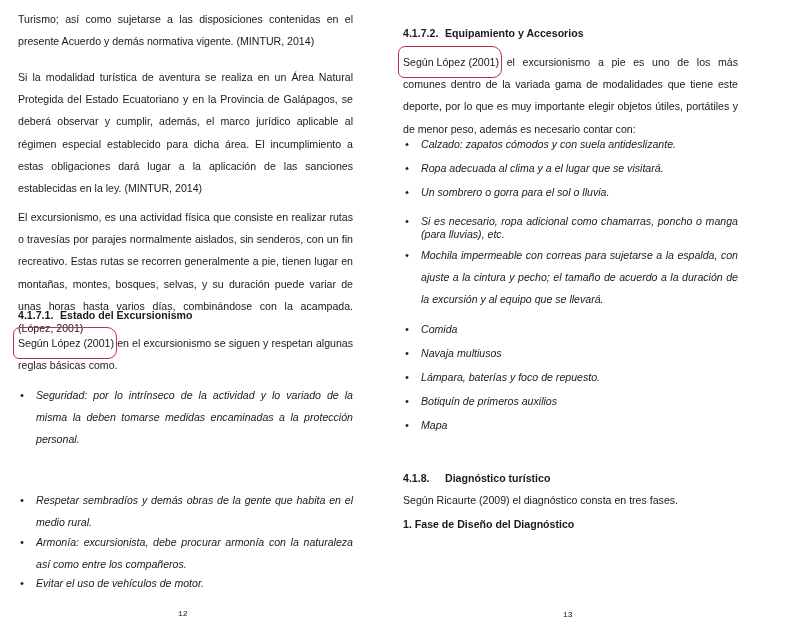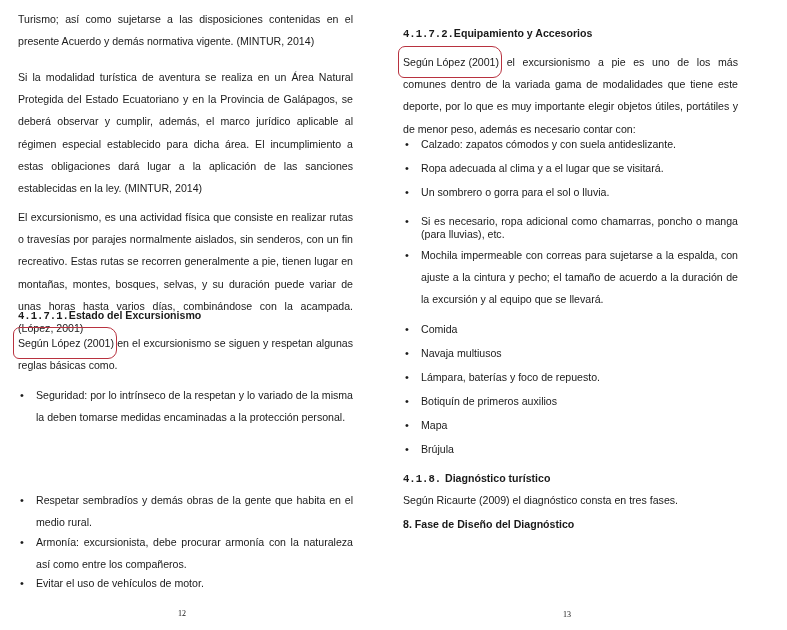--- a/index.html
+++ b/index.html
@@ -5,26 +5,26 @@
   html, body { margin: 0; padding: 0; background: #ffffff; }
   body { width: 787px; height: 630px; position: relative; overflow: hidden;
          font-family: "Liberation Sans", sans-serif; color: #1a1a1a; font-size: 10.6px; }
   .page { position: absolute; top: 0; height: 630px; }
   #page-left { left: 18px; width: 335px; }
   #page-right { left: 403px; width: 335px; }
   .blk { position: absolute; left: 0; width: 100%; margin: 0; }
   p.j { text-align: justify; text-align-last: left; line-height: 22.2px; margin: 0; }
   .h { font-weight: bold; line-height: 16px; }
   .h .num { display: inline-block; min-width: 40px; }
-  .h .num.wide { min-width: 42px; font-family: Liberation Mono, monospace; }
-  ul.bul { list-style: none; margin: 0; padding: 0; }
+  .h .num.wide { min-width: 42px; }
+  ul.bul { list-style: none; margin: 0; padding: 0; font-style: italic; }
   ul.bul li { position: relative; padding-left: 18px; line-height: 22.2px; text-align: justify; }
   ul.bul li.tight { line-height: 13px; }
   ul.bul li::before { content: "•"; position: absolute; left: 2px; top: 0; font-size: 11px; }
-  .pnum { position: absolute; font-family: Liberation Serif, serif; font-size: 8px; color: #111; }
+  .pnum { position: absolute; font-family: Liberation Mono, monospace; font-size: 8px; color: #111; }
   .cite { position: relative; display: inline-block; }
   .cite .ring { position: absolute; left: -5px; top: -5px; right: -3px; bottom: -5px;
                 border: 1.2px solid #b8323f; border-radius: 7px 10px 9px 6px; pointer-events: none; }
   .u { text-decoration: underline; }
 </style>
 </head>
 <body>
 
 <div class="page" id="page-left">
   <p class="j blk" style="top:8px">Turismo; así como sujetarse a las disposiciones contenidas en el presente Acuerdo y demás normativa vigente.  (MINTUR, 2014)</p>
@@ -34,21 +34,21 @@
 
   <p class="j blk" style="top:206px">El excursionismo, es una actividad física que consiste en realizar rutas o travesías por parajes normalmente aislados, sin senderos, con un fin recreativo. Estas rutas se recorren generalmente a pie, tienen lugar en montañas, montes, bosques, selvas, y su duración puede variar de unas horas hasta varios días, combinándose con la acampada. (López, 2001)</p>
 
   <div class="h blk" style="top:307px">
     <span class="num wide">4.1.7.1.</span><span>Estado del Excursionismo</span>
   </div>
 
   <p class="j blk" style="top:332px"><span class="cite"><span>Según López (2001)</span><span class="ring" style="border-color: rgb(184, 50, 63);"></span></span><span> en el excursionismo se siguen y respetan algunas reglas básicas como.</span></p>
 
   <ul class="bul blk" style="top:384px">
-    <li>Seguridad: por lo intrínseco de la respetan y lo variado de la misma la deben tomarse medidas encaminadas a la protección personal.</li>
+    <li>Seguridad: por lo intrínseco de la actividad y lo variado de la misma la deben tomarse medidas encaminadas a la protección personal.</li>
   </ul>
   <ul class="bul blk" style="top:489px">
     <li>Respetar sembradíos y demás obras de la gente que habita en el medio rural.</li>
   </ul>
   <ul class="bul blk" style="top:531px">
     <li>Armonía: excursionista, debe procurar armonía con la naturaleza así como entre los compañeros.</li>
   </ul>
   <ul class="bul blk" style="top:572px">
     <li>Evitar el uso de vehículos de motor.</li>
   </ul>
@@ -86,27 +86,24 @@
   </ul>
   <ul class="bul blk" style="top:366px">
     <li>Lámpara, baterías y foco de repuesto.</li>
   </ul>
   <ul class="bul blk" style="top:390px">
     <li>Botiquín de primeros auxilios</li>
   </ul>
   <ul class="bul blk" style="top:414px">
     <li>Mapa</li>
   </ul>
-  <ul class="bul blk" style="top:438px">
-    <li>Brújula</li>
-  </ul>
 
   <div class="h blk" style="top:470px">
     <span class="num wide">4.1.8.</span><span>Diagnóstico turístico</span>
   </div>
 
   <p class="j blk" style="top:489px">Según Ricaurte (2009) el diagnóstico consta en tres fases.</p>
 
-  <div class="h blk" style="top:516px">8. Fase de Diseño del Diagnóstico</div>
+  <div class="h blk" style="top:516px">1. Fase de Diseño del Diagnóstico</div>
 
 
   <span class="pnum" style="left:160px; top:610px">13</span>
 </div>
 
 </body></html>

